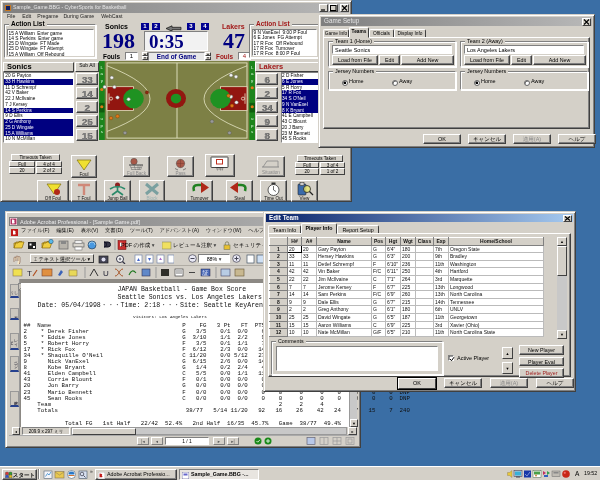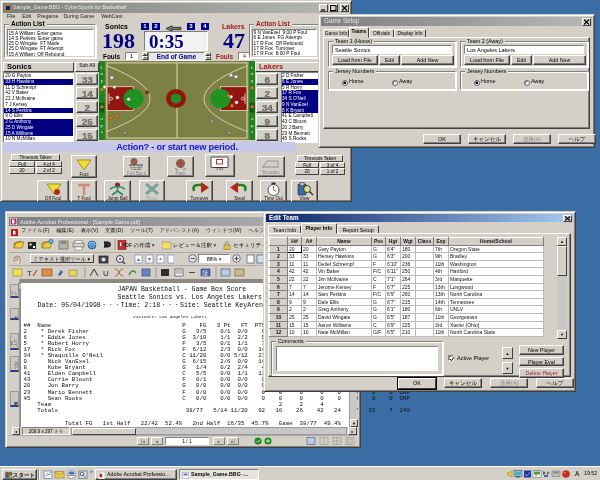--- a/index.html
+++ b/index.html
@@ -209,23 +209,20 @@
     <div class="t4">20 J Barry</div>
     <div class="t4">23 M Bennett</div>
     <div class="t4">45 S Rooks</div>
   </div>
   <div class="btn subL" style="left:255px;top:72px;width:22px;height:12px;"><span>6</span></div>
   <div class="btn subL" style="left:255px;top:86px;width:22px;height:12px;"><span>2</span></div>
   <div class="btn subL" style="left:255px;top:100px;width:22px;height:12px;"><span>34</span></div>
   <div class="btn subL" style="left:255px;top:114px;width:22px;height:12px;"><span>9</span></div>
   <div class="btn subL" style="left:255px;top:128px;width:22px;height:12px;"><span>8</span></div>
 
-  <div class="abs" style="left:2px;top:140.5px;width:292px;height:10px;background:#c8c8e8;text-align:center;text-indent:28px;">
-    <span style="color:#2020c0;font-weight:bold;font-size:9.2px;line-height:10.2px;letter-spacing:-0.2px;">Action? - or start new period.</span>
-  </div>
 
   <div class="abs" id="toL" style="left:8px;top:153px;width:53px;height:19px;">
     <div class="raised abs" style="left:2px;top:0;right:2px;height:6.5px;text-align:center;">
         <span style="font-size:4.6px;line-height:5px;display:block;">Timeouts Taken</span>
       </div>
     <div class="raised abs" style="left:0;top:6.5px;width:26px;height:6.5px;text-align:center;">
         <span style="font-size:4.6px;line-height:5px;display:block;">Full</span>
       </div>
     <div class="raised abs" style="left:27px;top:6.5px;right:0;height:6.5px;text-align:center;">
         <span style="font-size:4.6px;line-height:5px;display:block;">4 of 4</span>

